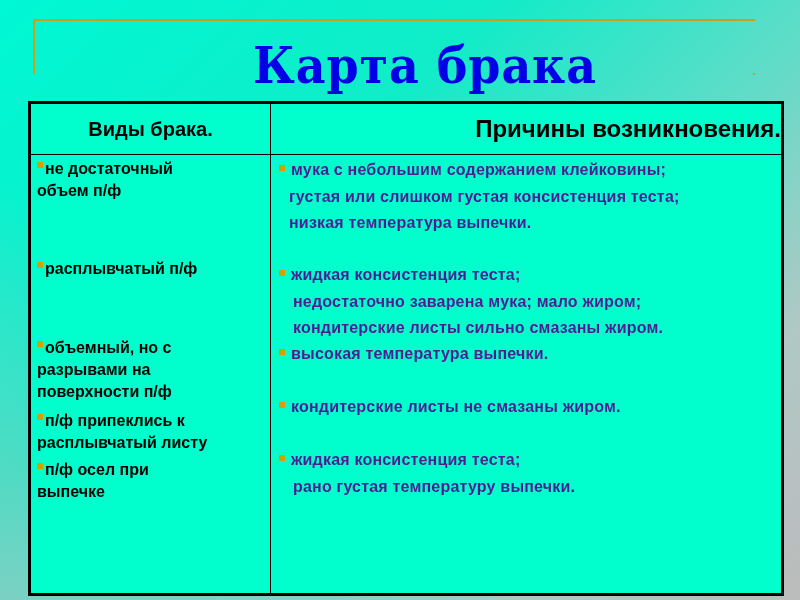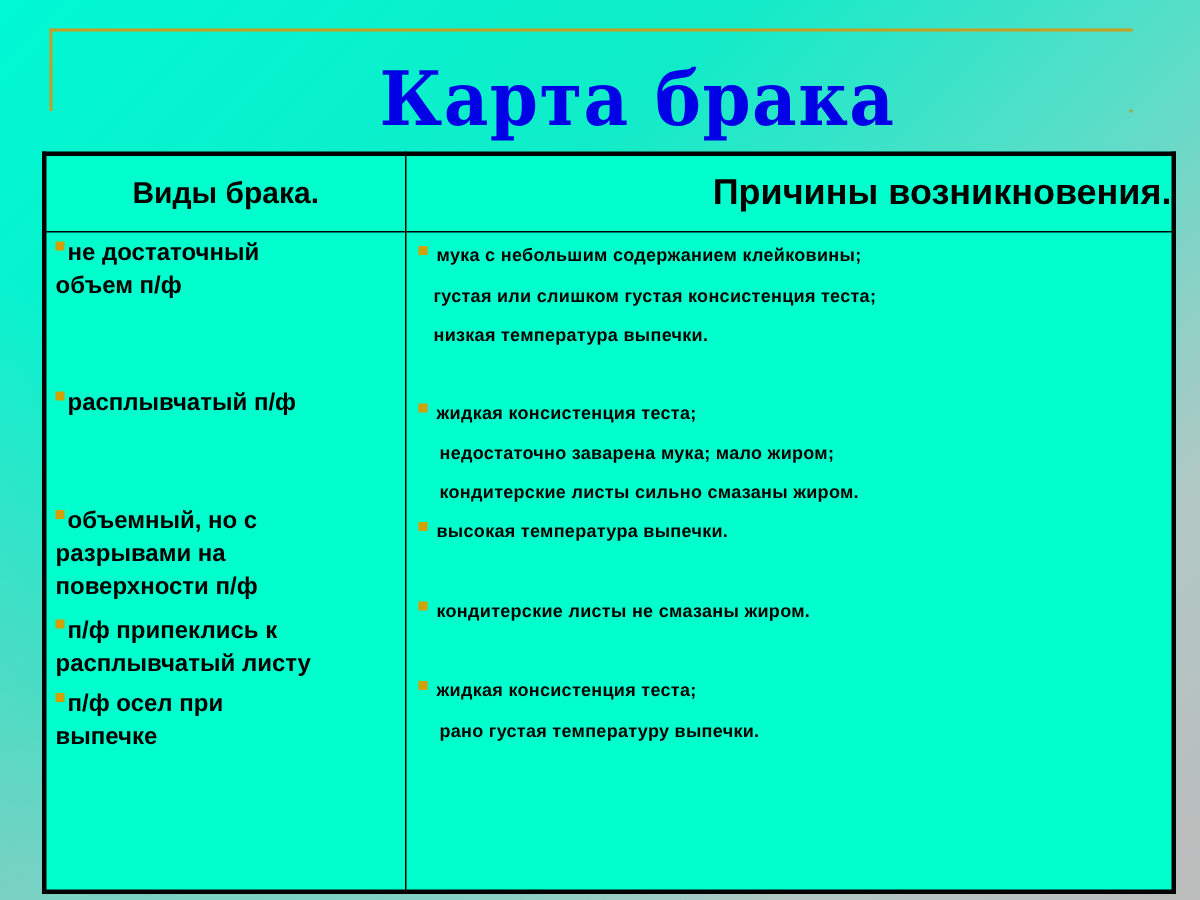--- a/index.html
+++ b/index.html
@@ -40,21 +40,21 @@
     position: absolute; left: 6px; right: 4px;
     font-size: 16px; font-weight: bold; line-height: 22px; color: #000;
   }
   .item .txt { white-space: pre-line; }
   .bullet {
     display: inline-block; width: 6px; height: 6px; background: #d4a000;
     margin-right: 2px; vertical-align: 6px;
   }
   .r-item {
     position: absolute; left: 8px; right: 4px;
-    font-size: 12px; font-weight: bold; line-height: 26.5px; color: #000000; letter-spacing: 0.2px;
+    font-size: 16px; font-weight: bold; line-height: 26.5px; color: #4c1d95; letter-spacing: 0.2px;
   }
   .r-item .bullet { margin-right: 6px; vertical-align: 4px; }
   .r-line { display: block; white-space: nowrap; }
   .r-line.cont { padding-left: 12px; }
 </style>
 </head>
 <body>
 
 <div class="bg-overlay"></div>
 <div class="gold-h"></div>

